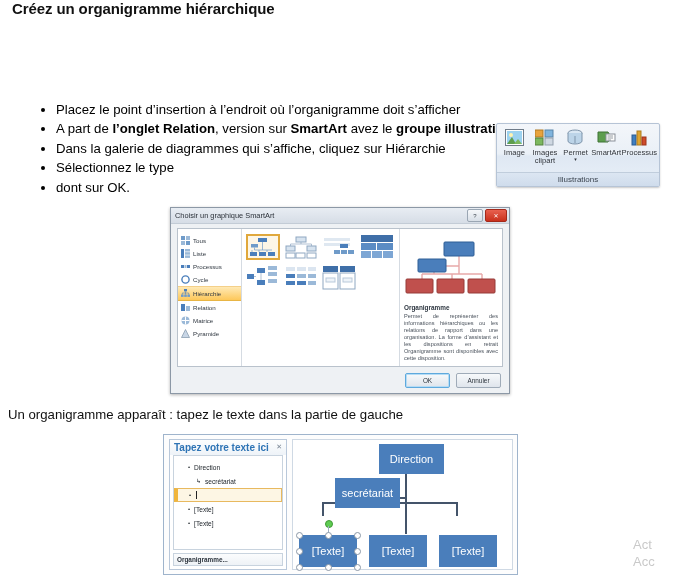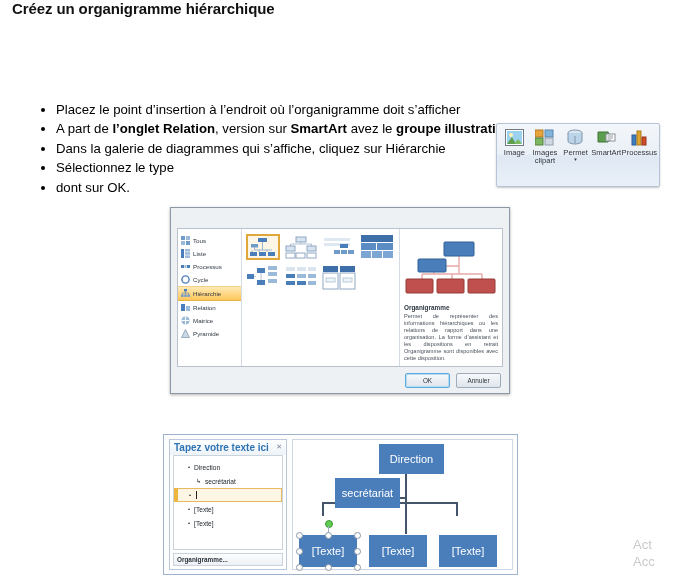--- a/index.html
+++ b/index.html
@@ -259,23 +259,31 @@
           <svg width="19" height="17" viewBox="0 0 19 17">
             <rect x="2" y="6" width="4" height="10" fill="#3f7fc1" stroke="#2c5d91"></rect>
             <rect x="7" y="2" width="4" height="14" fill="#e0a52f" stroke="#ad7c1f"></rect>
             <rect x="12" y="8" width="4" height="8" fill="#cf4b2a" stroke="#9c351b"></rect>
           </svg>
         </span>
         <span class="rib-lbl">Processus</span>
       </div>
 
     </div>
+    <div class="ribbon-groupname">Illustrations</div>
   </div>
 
   <div class="dlg">
+    <div class="dlg-title">
+      <span class="dlg-title-text">Choisir un graphique SmartArt</span>
+      <div class="dlg-ctrls">
+        <span class="wbtn">?</span>
+        <span class="wbtn close">✕</span>
+      </div>
+    </div>
 
     <div class="dlg-body">
 
       <div class="cat-pane">
         <div class="cat">
           <svg class="cat-ico" viewBox="0 0 9 9">
               <rect x="0" y="0" width="4" height="4" fill="#6f9bc9"></rect>
               <rect x="5" y="0" width="4" height="4" fill="#9bb9d8"></rect>
               <rect x="0" y="5" width="4" height="4" fill="#9bb9d8"></rect>
               <rect x="5" y="5" width="4" height="4" fill="#6f9bc9"></rect>
@@ -435,20 +443,21 @@
       </div>
 
     </div>
 
     <div class="dlg-foot">
       <div class="dbtn focus">OK</div>
       <div class="dbtn">Annuler</div>
     </div>
   </div>
 
+  <div class="caption2">Un organigramme apparaît : tapez le texte dans la partie de gauche</div>
 
   <div class="editor">
 
     <div class="txtpane">
       <div class="txtpane-head">
         <span class="txtpane-title">Tapez votre texte ici</span>
         <span class="txtpane-close">✕</span>
       </div>
       <div class="txtlist">
         <div class="txtrow">

